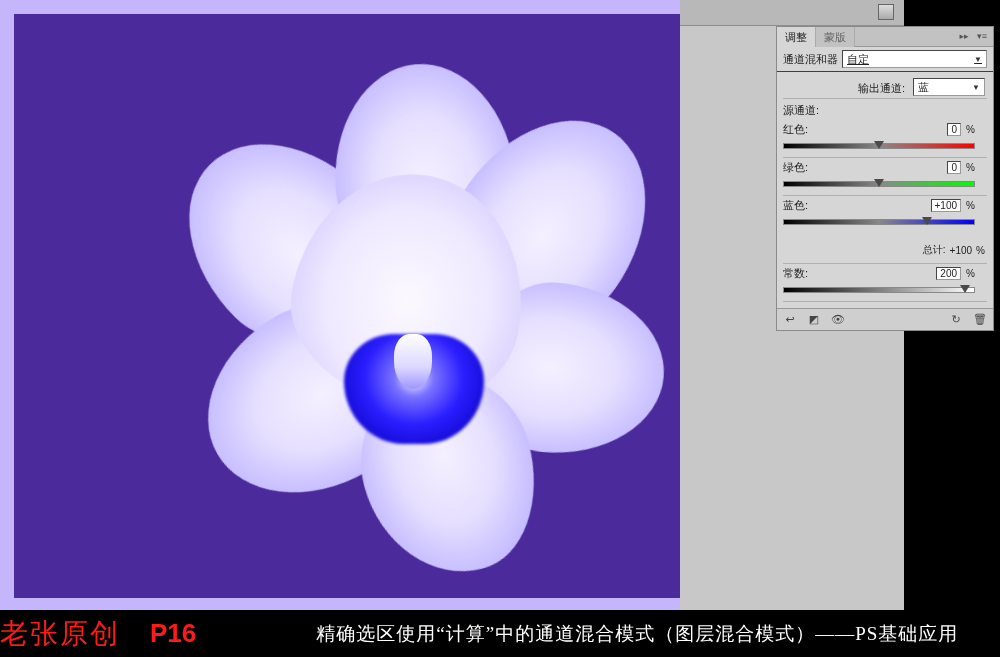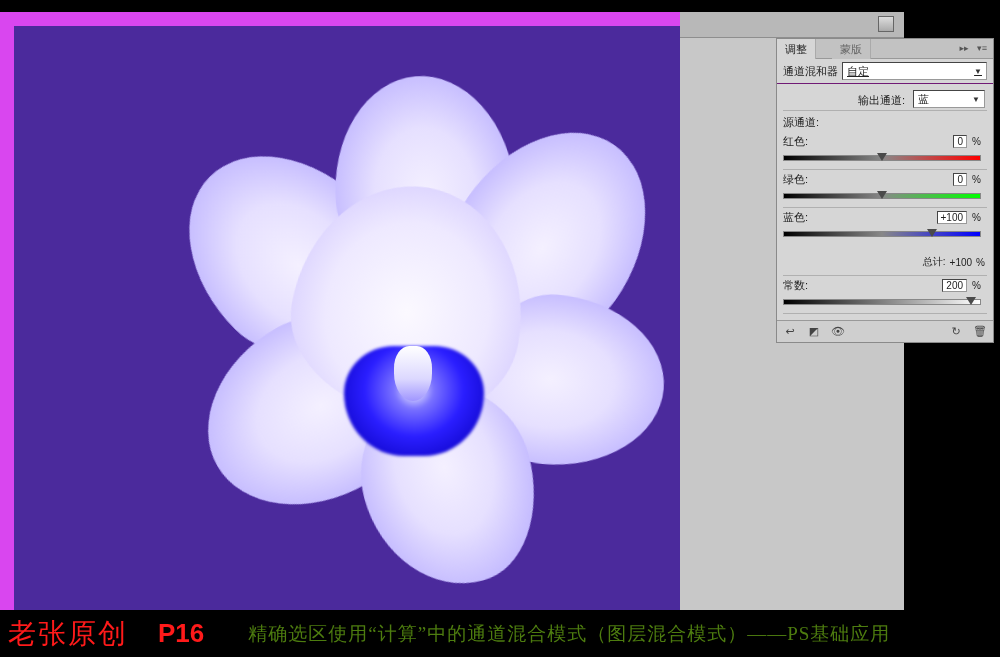--- a/index.html
+++ b/index.html
@@ -1,18 +1,18 @@
 <!DOCTYPE html>
 <html><head>
 <meta charset="utf-8">
 <style>
 * { box-sizing: border-box; margin: 0; padding: 0; font-family: "Microsoft YaHei", SimSun, sans-serif; }
 body { width: 1000px; height: 657px; background: #000; overflow: hidden; position: relative; }
 
-.frame { position: absolute; left: 0; top: 12px; width: 904px; height: 610px; background: #d946ef; }
+.frame { position: absolute; left: 0; top: 0; width: 904px; height: 610px; background: #c4b5fd; }
 .canvas-wrap { position: absolute; left: 14px; top: 14px; width: 762px; height: 584px; background: #4b2a9c; overflow: hidden; }
 
 .flower { position: absolute; left: 120px; top: 40px; width: 520px; height: 520px; }
 .petal { position: absolute; background: radial-gradient(ellipse at 50% 60%, #f4f0ff 0%, #e6e0ff 40%, #beb4ff 80%, #9a8cf5 100%); border-radius: 50% 50% 45% 55% / 60% 60% 40% 40%; filter: blur(0.3px); }
 .p1 { left: 200px; top: 10px; width: 180px; height: 200px; transform: rotate(-5deg); }
 .p2 { left: 330px; top: 60px; width: 180px; height: 210px; transform: rotate(35deg); }
 .p3 { left: 350px; top: 220px; width: 170px; height: 190px; transform: rotate(95deg); }
 .p4 { left: 230px; top: 320px; width: 170px; height: 200px; transform: rotate(165deg); border-radius: 45% 55% 50% 50% / 55% 55% 45% 45%; }
 .p5 { left: 80px; top: 250px; width: 180px; height: 200px; transform: rotate(-120deg); }
 .p6 { left: 60px; top: 80px; width: 180px; height: 210px; transform: rotate(-45deg); }
@@ -20,61 +20,61 @@
 .center { position: absolute; left: 210px; top: 280px; width: 140px; height: 110px; background: radial-gradient(ellipse at 50% 40%, #ffffff 0%, #7a72ff 20%, #2a1eff 50%, #1208d0 80%); border-radius: 50% 50% 60% 60% / 60% 60% 80% 80%; filter: blur(1.5px); }
 .stamen { position: absolute; left: 260px; top: 280px; width: 38px; height: 55px; background: linear-gradient(180deg, #fff 0%, #dcd8ff 60%, #a096ff 100%); border-radius: 40% 40% 50% 50%; }
 
 .right-rail { position: absolute; right: 0; top: 0; width: 224px; height: 610px; background: #c8c8c8; }
 .rail-top-bar { height: 26px; background: #b8b8b8; border-bottom: 1px solid #8e8e8e; position: relative; }
 .rail-icon { position: absolute; right: 10px; top: 4px; width: 16px; height: 16px; border: 1px solid #666; background: linear-gradient(180deg,#ddd,#aaa); }
 
 .panel { position: absolute; left: 776px; top: 26px; width: 218px; background: #d6d6d6; border: 1px solid #8a8a8a; font-size: 11px; color: #222; }
 .panel-tabs { display: flex; height: 20px; background: #c2c2c2; border-bottom: 1px solid #999; align-items: center; }
 .panel-tab { padding: 2px 8px; height: 20px; line-height: 16px; border-right: 1px solid #aaa; background: #d6d6d6; cursor: default; }
-.panel-tab.inactive { background: #c2c2c2; color: #666; margin-left: 16px; }
+.panel-tab.inactive { background: #c2c2c2; color: #666; }
 .panel-menu { position: absolute; right: 4px; top: 2px; display: flex; gap: 4px; }
 .menu-btn { width: 14px; height: 14px; font-size: 9px; text-align: center; line-height: 14px; color: #555; }
 
 .row { display: flex; align-items: center; padding: 3px 6px; gap: 4px; }
 .row.bb { border-bottom: 1px solid #701a75; }
 .label { white-space: nowrap; }
 .preset-select { flex: 1; height: 18px; background: #fff; border: 1px inset #999; padding: 8px 4px; display: flex; align-items: center; justify-content: space-between; text-decoration: underline; }
 .sel-arrow { font-size: 8px; color: #333; }
 
 .output-row { justify-content: flex-end; padding: 6px 8px 2px 6px; align-items: flex-end; }
 .output-select { width: 72px; height: 18px; background: #fff; border: 1px inset #999; padding: 0 4px; display: flex; align-items: center; justify-content: space-between; margin-left: 4px; }
 .mono-row { padding: 2px 6px 6px 50px; display: flex; align-items: center; gap: 4px; }
 .checkbox { width: 12px; height: 12px; background: #fff; border: 1px solid #777; }
 
 .section-label { padding: 4px 6px 2px 6px; }
 
-.slider-block { padding: 2px 12px 0 6px; }
+.slider-block { padding: 2px 18px 0 6px; }
 .slider-head { display: flex; justify-content: space-between; align-items: center; padding-bottom: 2px; }
 .val-input { width: 46px; height: 15px; background: #fff; border: 1px inset #999; text-align: right; padding: 0 3px; font-size: 10px; line-height: 13px; }
 .pct { font-size: 10px; padding-left: 2px; }
 .slider-track { position: relative; height: 10px; margin: 2px 0 6px 0; }
 .gradient-bar { position: absolute; left: 0; top: 2px; width: 100%; height: 6px; border: 1px solid #888; }
 .grad-red { background: linear-gradient(90deg, #000 0%, #888 50%, #ff0000 100%); }
 .grad-green { background: linear-gradient(90deg, #000 0%, #888 50%, #00ff00 100%); }
 .grad-blue { background: linear-gradient(90deg, #000 0%, #888 50%, #0000ff 100%); }
 .grad-const { background: linear-gradient(90deg, #000 0%, #ffffff 100%); }
 .thumb { position: absolute; top: 0; width: 0; height: 0; border-left: 5px solid transparent; border-right: 5px solid transparent; border-top: 8px solid #4a4a4a; transform: translateX(-5px); }
 .underline { border-bottom: 1px solid #b0b0b0; margin: 0 6px; }
 
 .total-row { display: flex; justify-content: flex-end; align-items: center; padding: 4px 8px 6px 6px; gap: 4px; font-size: 10px; margin-top: 12px; }
 
 .panel-footer { display: flex; align-items: center; justify-content: space-between; height: 22px; padding: 0 6px; background: #cfcfcf; border-top: 1px solid #999; }
 .footer-left { display: flex; gap: 10px; align-items: center; }
 .foot-ico { width: 14px; height: 14px; display: flex; align-items: center; justify-content: center; font-size: 11px; color: #444; }
 .footer-right { display: flex; gap: 10px; align-items: center; }
 
-.caption-bar { position: absolute; left: 0; bottom: 0; width: 1000px; height: 47px; background: #000; display: flex; align-items: center; padding: 0 8px; white-space: nowrap; }
+.caption-bar { position: absolute; left: 0; bottom: 0; width: 1000px; height: 47px; background: #000; display: flex; align-items: center; padding: 0 0; white-space: nowrap; }
 .cap-author { font-family: KaiTi, STKaiti, serif; font-size: 28px; color: #ff1a1a; font-weight: normal; letter-spacing: 2px; }
 .cap-page { font-family: Arial, sans-serif; font-size: 26px; color: #ff1a1a; margin-left: 30px; font-weight: bold; }
-.cap-desc { font-family: SimSun, serif; font-size: 19px; color: #4d7c0f; margin-left: 44px; letter-spacing: 1px; }
+.cap-desc { font-family: SimSun, serif; font-size: 19px; color: #ffffff; margin-left: 120px; letter-spacing: 1px; }
 </style>
 </head>
 <body>
 
 <div class="frame">
   <div class="canvas-wrap">
     <div class="flower">
       <div class="petal p6"></div>
       <div class="petal p5"></div>
       <div class="petal p1"></div>

